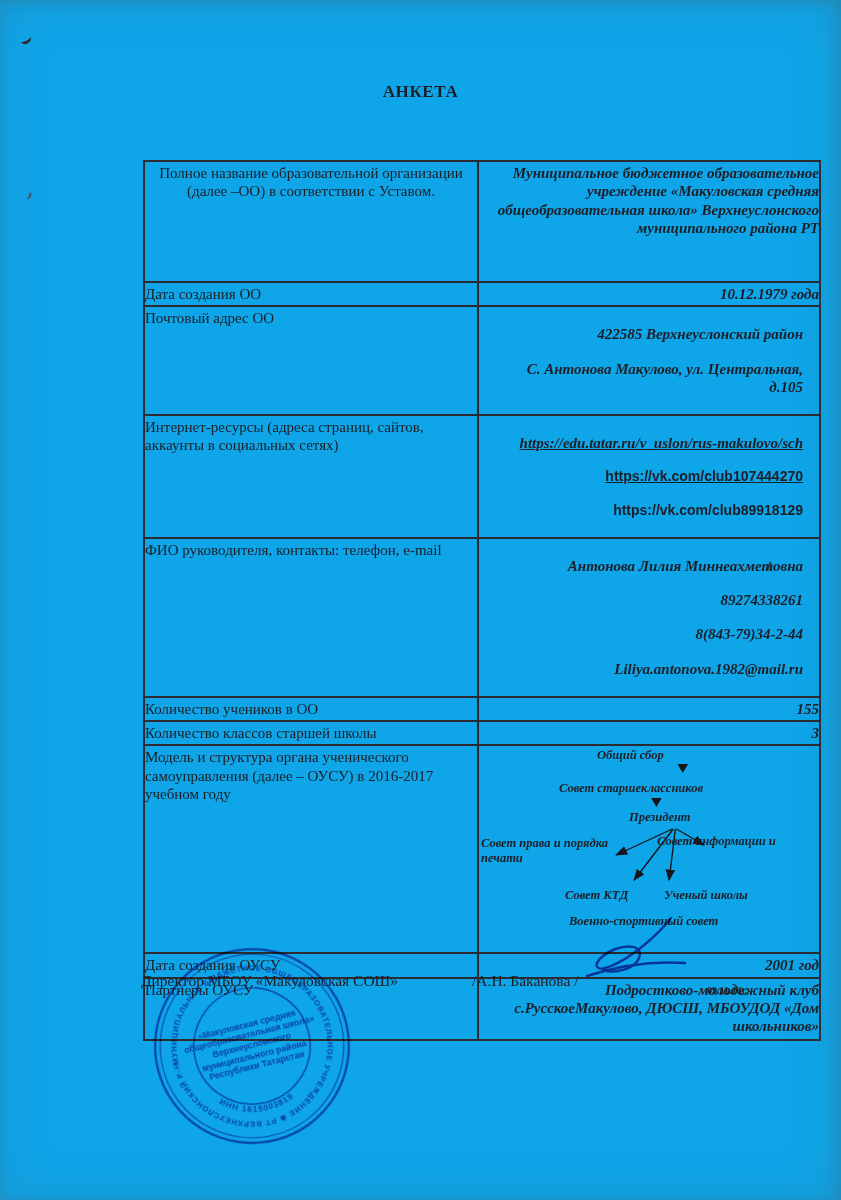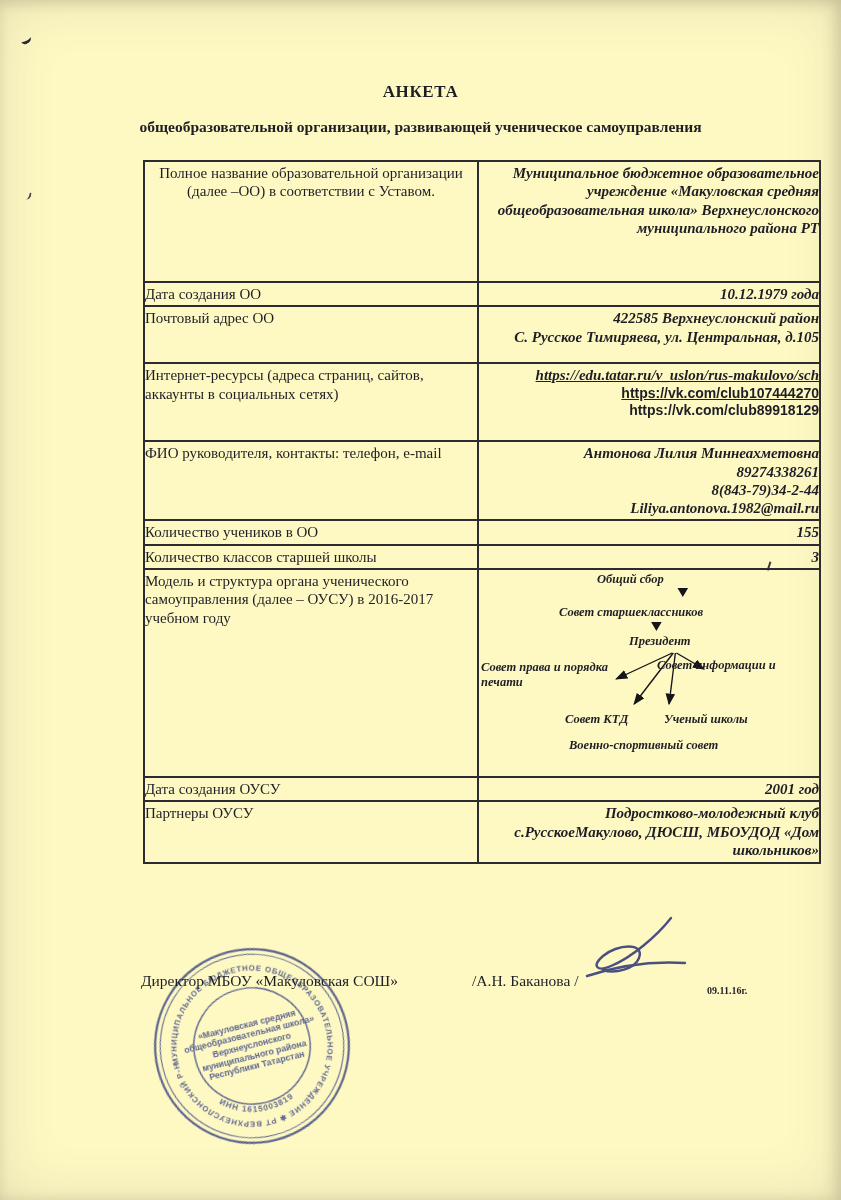--- a/index.html
+++ b/index.html
@@ -1,27 +1,27 @@
 <!DOCTYPE html>
 <html><head>
 <meta charset="utf-8">
 <style>
   html,body{margin:0;padding:0;}
   body{background:#d9d7d2;font-family:"Liberation Serif",serif;}
-  .page{position:relative;width:841px;height:1200px;margin:0 auto;background:#fef9c3;overflow:hidden;color:#1e1e26;}
+  .page{position:relative;width:841px;height:1200px;margin:0 auto;background:#0ea5e9;overflow:hidden;color:#1e1e26;}
   .page::after{content:"";position:absolute;inset:0;pointer-events:none;
     box-shadow:inset 0 0 55px rgba(95,90,78,.16), inset -7px 0 14px rgba(85,80,72,.14), inset 0 5px 12px rgba(85,80,72,.10);}
   .title{position:absolute;top:82px;left:0;width:100%;text-align:center;font-weight:bold;font-size:17px;letter-spacing:.6px;}
   .subtitle{position:absolute;top:118px;left:0;width:100%;text-align:center;font-weight:bold;font-size:15.5px;}
   table.doc{position:absolute;left:143px;top:160px;width:676px;border-collapse:collapse;table-layout:fixed;font-size:15px;line-height:1.22;}
   table.doc td{border:2px solid #2b2b31;vertical-align:top;padding:2px 0;}
   td.lbl{width:334px;}
   td.lbl.center{text-align:center;padding-left:14px;padding-right:14px;}
   td.val{font-style:italic;font-weight:600;text-align:right;}
-  .vline{margin:0;}
+  .vline{margin:16px;}
   .link-serif{font-style:italic;text-decoration:underline;}
   .link-sans{font-family:"Liberation Sans",sans-serif;font-style:normal;font-weight:600;font-size:14px;}
   .link-sans.u{text-decoration:underline;}
   
   .diagram{position:relative;width:100%;height:200px;font-size:12.5px;font-weight:bold;}
   .dnode{position:absolute;white-space:nowrap;}
   .diagram svg{position:absolute;inset:0;width:100%;height:100%;}
   
   .footer-row{position:absolute;left:141px;top:972px;width:676px;height:24px;font-size:15.5px;z-index:3;text-align:center;}
   .director-label{position:absolute;left:0;top:0;}
@@ -41,21 +41,20 @@
 </head>
 <body>
 
 <div class="page">
 
   <div class="artifact-1"></div>
   <div class="artifact-2"></div>
   <div class="artifact-3"></div>
 
   <div class="title">АНКЕТА</div>
-  <div class="subtitle">общеобразовательной  организации, развивающей ученическое  самоуправления</div>
 
   <table class="doc">
     <colgroup>
         <col style="width:334px">
         <col style="width:342px">
       </colgroup>
 
     <tbody>
         <tr style="height:121px">
       <td class="lbl center">Полное название образовательной организации (далее –ОО) в соответствии с Уставом.</td>
@@ -64,21 +63,21 @@
 
     <tr style="height:23px">
       <td class="lbl">Дата создания  ОО</td>
       <td class="val">10.12.1979 года</td>
     </tr>
 
     <tr style="height:57px">
       <td class="lbl">Почтовый адрес  ОО</td>
       <td class="val">
         <div class="vline">422585 Верхнеуслонский  район</div>
-        <div class="vline">С. Русское Тимиряева, ул. Центральная, д.105</div>
+        <div class="vline">С. Антонова Макулово, ул. Центральная, д.105</div>
       </td>
     </tr>
 
     <tr style="height:78px">
       <td class="lbl">Интернет-ресурсы (адреса страниц, сайтов, аккаунты в социальных сетях)</td>
       <td class="val">
         <div class="vline link-serif">https://edu.tatar.ru/v_uslon/rus-makulovo/sch</div>
         <div class="vline link-sans u">https://vk.com/club107444270</div>
         <div class="vline link-sans">https://vk.com/club89918129</div>
       </td>

